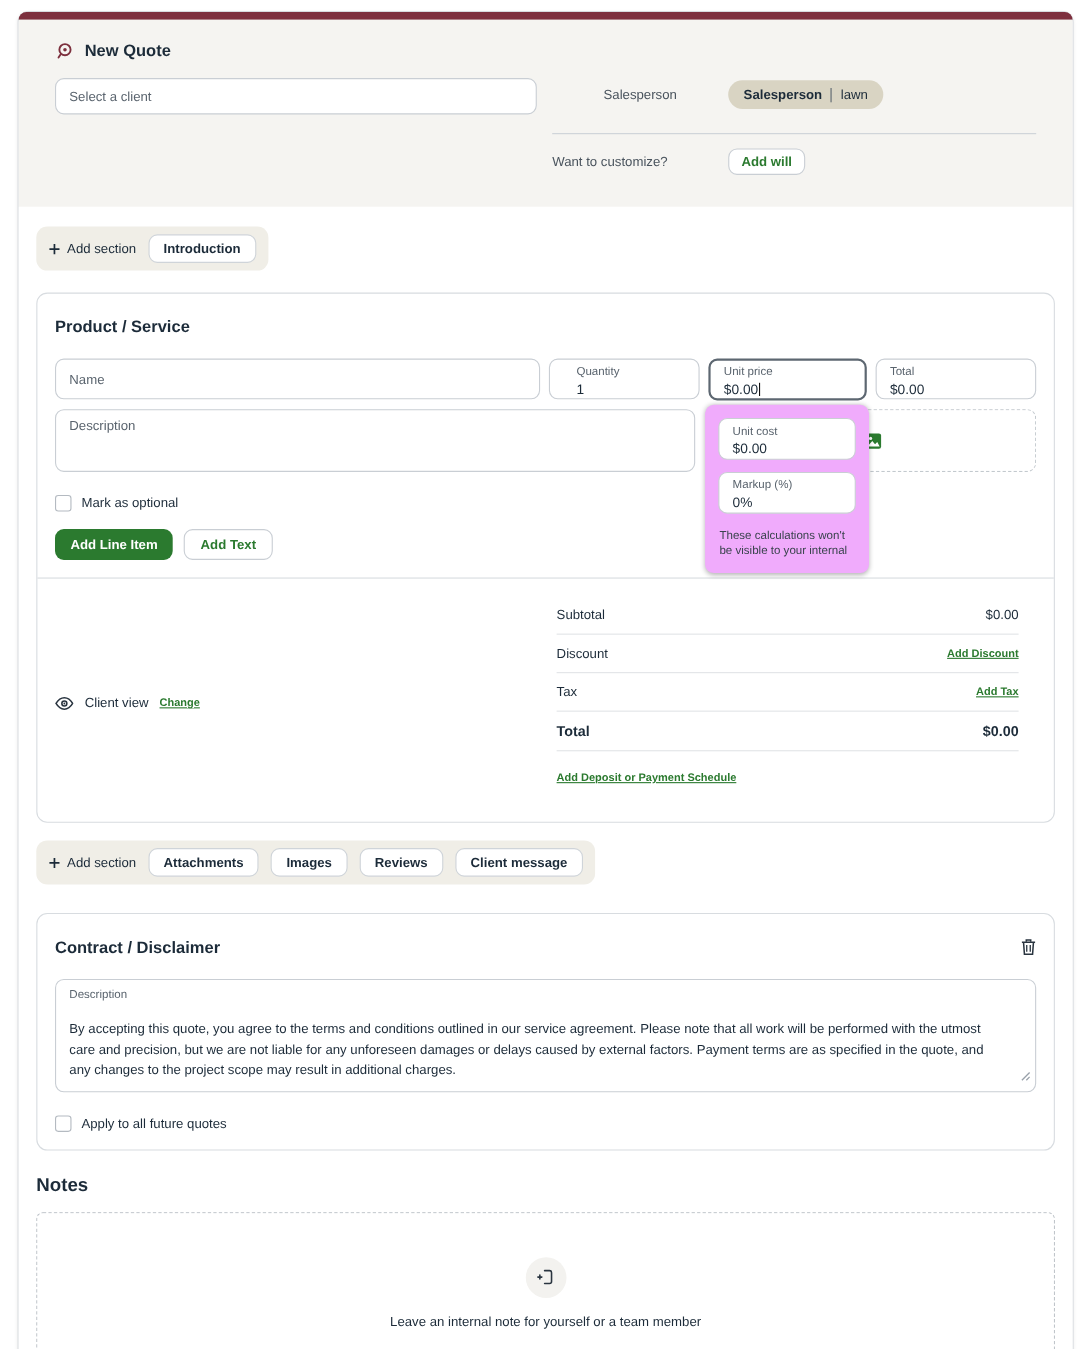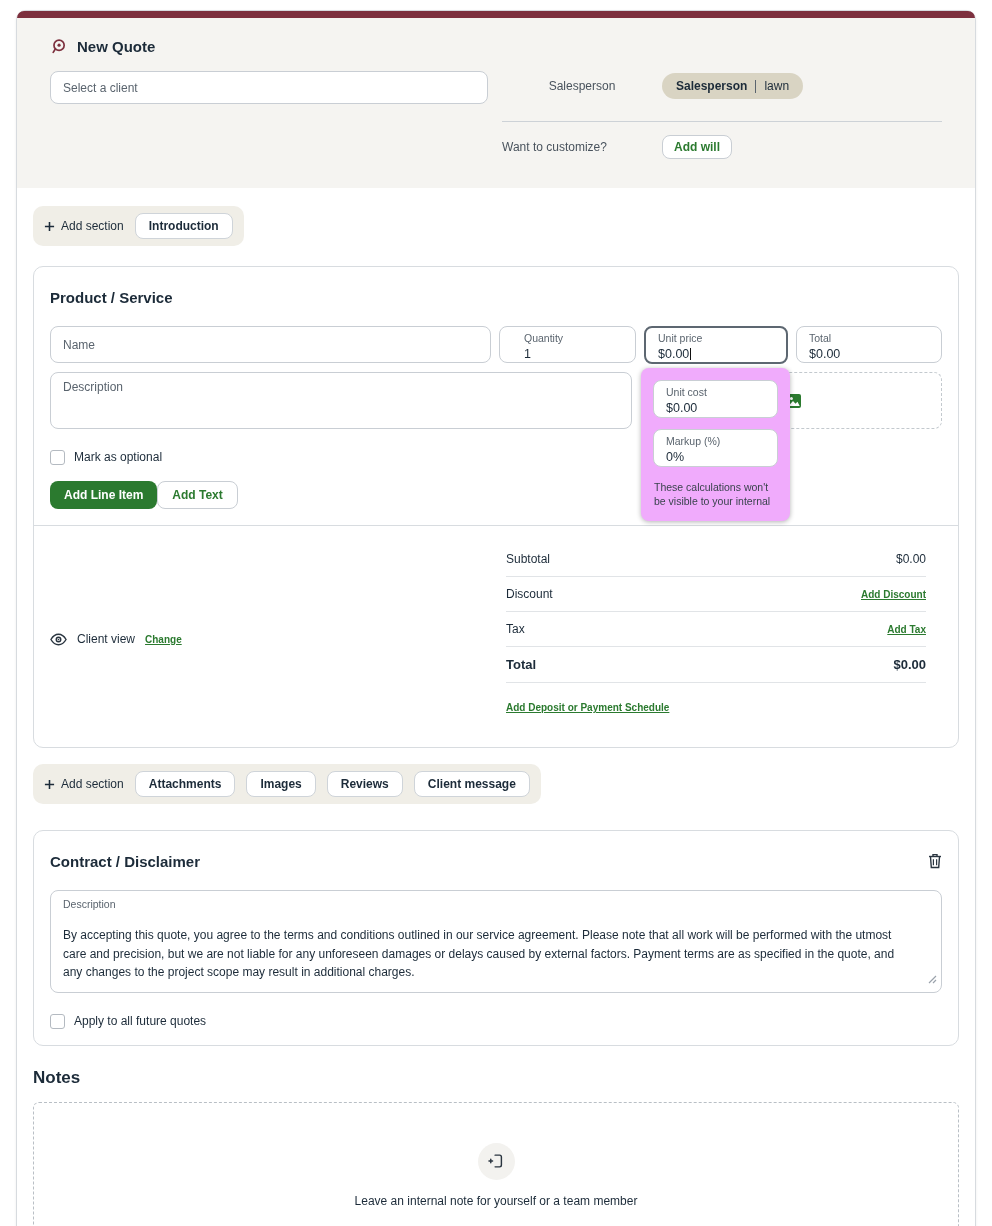--- a/index.html
+++ b/index.html
@@ -57,21 +57,21 @@
   .desc-area::placeholder { color:#5a646e; opacity:1; }
   .img-drop { flex:1; border:1px dashed #c3c9ce; border-radius:8px; display:flex; align-items:center; justify-content:center; }
 
   .calc-popup { position:absolute; left:-3px; top:42px; width:149px; background:#f0abfc; border-radius:8px; box-shadow:0 1px 5px rgba(0,0,0,.3); padding:12px; z-index:30; }
   .calc-popup .field-box { margin-bottom:11px; height:38px; }
   .calc-note { font-size:10.5px; color:#39434d; line-height:1.35; padding:2px 1px 1px; }
 
   .check-row { display:flex; align-items:flex-start; gap:9px; margin-top:21px; font-size:12px; }
   .checkbox { width:15px; height:15px; border:1px solid #b4bac1; border-radius:3px; background:#fff; cursor:pointer; flex:0 0 15px; }
 
-  .li-buttons { display:flex; margin:16px 0 16px; }
+  .li-buttons { display:flex; gap:10px; margin:16px 0 16px; }
   .btn-green { background:#2b7a2f; color:#fff; border:none; border-radius:8px; padding:7px 14px; font-size:12px; font-weight:700; cursor:pointer; font-family:"Liberation Sans",sans-serif; }
   .btn-outline { background:#fff; border:1px solid #c9ced4; border-radius:8px; padding:6px 14px; font-size:12px; font-weight:700; color:#2b7a2f; cursor:pointer; font-family:"Liberation Sans",sans-serif; }
 
   .panel-divider { border-top:1px solid #d8dce0; margin:0 -16px 16px; }
 
   .cv-row { display:flex; }
   .client-view { display:flex; align-items:center; gap:10px; font-size:12px; padding-top:5px; }
   .link-green { color:#2b7a2f; font-weight:700; text-decoration:underline; cursor:pointer; font-size:10px; }
   .totals { width:420px; margin-left:auto; margin-right:16px; padding-bottom:14px; }
   .t-row { display:flex; justify-content:space-between; align-items:center; padding:10px 0; border-bottom:1px solid #e1e4e7; font-size:12px; }

